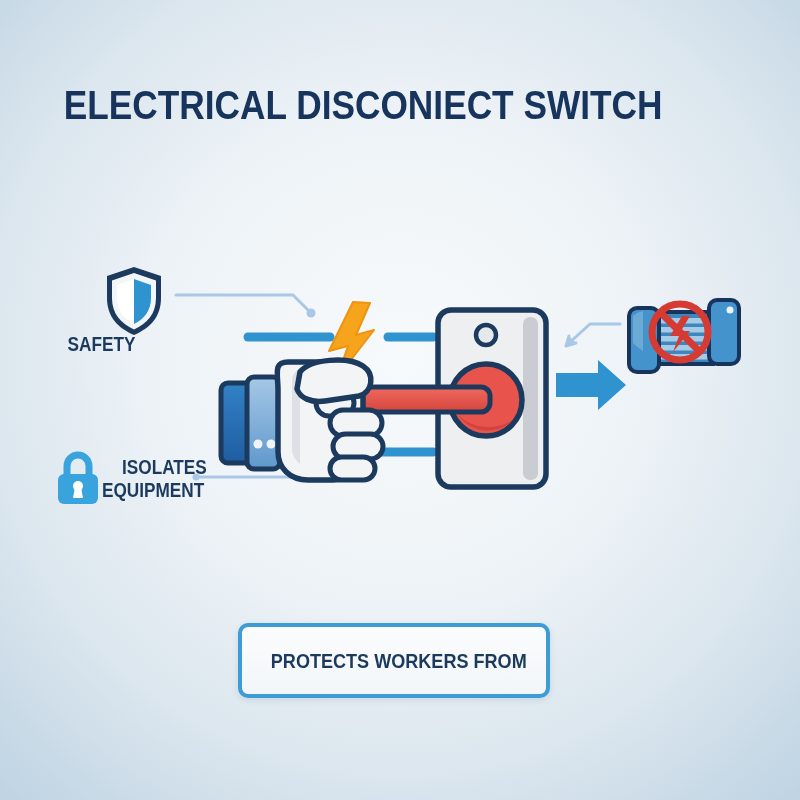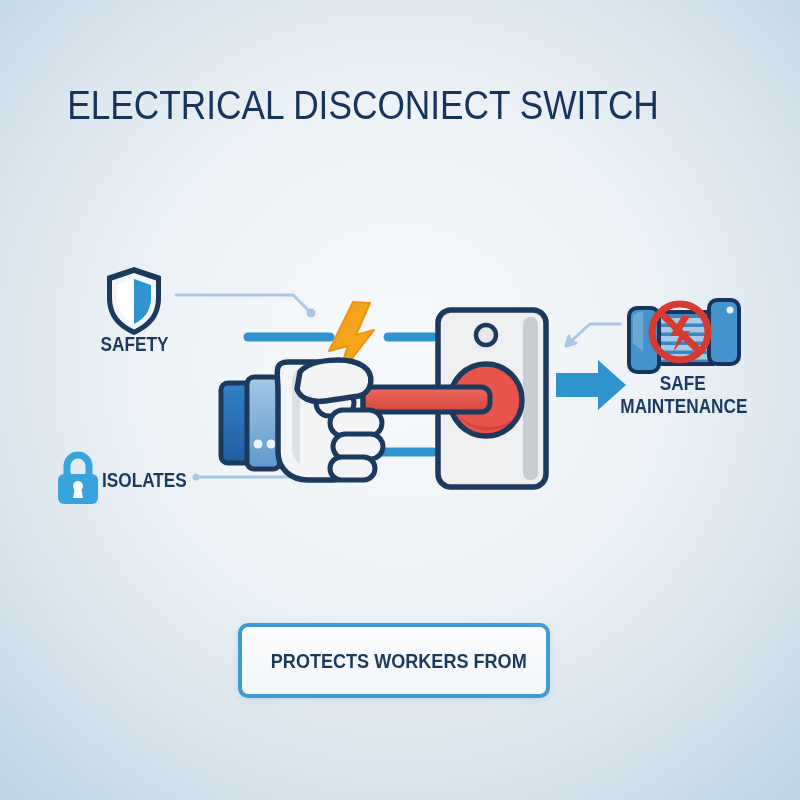--- a/index.html
+++ b/index.html
@@ -6,27 +6,27 @@
   body{font-family:"Liberation Sans", sans-serif;}
   .stage{
     position:relative;width:800px;height:800px;overflow:hidden;
     background:radial-gradient(circle at 50% 45%, #f7fafc 0%, #eef3f7 40%, #dbe6ee 70%, #bed3e3 100%);
   }
   .condensed{transform:scaleX(0.86);transform-origin:center;display:inline-block;white-space:nowrap;}
   .condensed-left{transform:scaleX(0.86);transform-origin:left center;display:inline-block;white-space:nowrap;}
 
   .title{
     position:absolute;top:82px;left:0;width:726px;text-align:center;
-    font-size:41px;font-weight:400;color:#16345c;letter-spacing:0px;
+    font-size:41px;font-weight:700;color:#16345c;letter-spacing:0px;
   }
 
   .label{position:absolute;color:#1b3a5e;font-weight:700;font-size:20px;line-height:23px;}
   .label .line{display:block;}
-  .label-safety{top:333px;left:62px;width:144px;text-align:center;}
-  .label-isolates{top:469px;left:102px;text-align:right;}
+  .label-safety{top:333px;left:62px;width:144px;}
+  .label-isolates{top:456px;left:102px;text-align:right;}
   .label-maintenance{top:372px;left:610px;width:146px;text-align:center;}
 
   .icon-abs{position:absolute;}
 
   .banner{
     position:absolute;left:238px;top:623px;width:312px;height:75px;
     background:linear-gradient(180deg,#fbfcfd 0%,#f2f6f9 100%);
     border:4px solid #3e9cd4;border-radius:10px;
     box-sizing:border-box;display:flex;align-items:center;justify-content:center;gap:10px;
     box-shadow:0 2px 6px rgba(60,100,140,0.15);
@@ -129,20 +129,21 @@
   </div>
 
   <svg class="icon-abs" style="left:55px;top:450px;" width="46" height="55" viewBox="0 0 46 55">
     <path d="M12,27 V16 a11,11 0 0 1 22,0 V27" fill="none" stroke="#38a3dc" stroke-width="7" stroke-linecap="round"></path>
     <rect x="3" y="24" width="40" height="30" rx="6" fill="#38a3dc"></rect>
     <circle cx="23" cy="36" r="5" fill="#ffffff"></circle>
     <path d="M20,37 h6 l2,11 h-10 Z" fill="#ffffff"></path>
   </svg>
   <div class="label label-isolates">
     <span class="line"><span class="condensed-left">ISOLATES</span></span>
+    <span class="line"><span class="condensed-left">EQUIPMENT</span></span>
   </div>
 
   <svg class="icon-abs" style="left:624px;top:294px;" width="118" height="82" viewBox="0 0 118 82">
     <rect x="31" y="18" width="58" height="52" fill="#3e86be" stroke="#16345c" stroke-width="4"></rect>
     <g fill="#a6cbe6">
       <rect x="33" y="24" width="54" height="5.5"></rect>
       <rect x="33" y="33" width="54" height="5.5"></rect>
       <rect x="33" y="42" width="54" height="5.5"></rect>
       <rect x="33" y="51" width="54" height="5.5"></rect>
       <rect x="33" y="60" width="54" height="5.5"></rect>
@@ -150,24 +151,20 @@
     <rect x="5" y="14" width="30" height="64" rx="8" fill="#4593cc" stroke="#16345c" stroke-width="4"></rect>
     <rect x="85" y="6" width="30" height="64" rx="8" fill="#4593cc" stroke="#16345c" stroke-width="4"></rect>
     <path d="M9,22 a20,20 0 0 1 10,-5 v40 a40,40 0 0 1 -10,-8 Z" fill="#7db4da" opacity="0.7"></path>
     <circle cx="106" cy="16" r="3.5" fill="#eaf3fa"></circle>
     <g>
       <path d="M58,22 l-12,20 h9 l-6,16 l17,-21 h-9 l9,-15 Z" fill="#d63b33"></path>
       <circle cx="56" cy="38" r="28" fill="none" stroke="#d63b33" stroke-width="7"></circle>
       <line x1="36" y1="18" x2="76" y2="58" stroke="#d63b33" stroke-width="7"></line>
     </g>
   </svg>
-  <div class="label label-maintenance">
-    <span class="line"><span class="condensed">SAFE</span></span>
-    <span class="line"><span class="condensed">MAINTENANCE</span></span>
-  </div>
 
   <div class="banner">
     <svg width="50" height="48" viewBox="0 0 52 50">
       <path d="M26,5 L48,44 H4 Z" fill="none" stroke="#2e93ce" stroke-width="4.5" stroke-linejoin="round"></path>
       <circle cx="26" cy="19" r="4.5" fill="#2e93ce"></circle>
       <path d="M20,26 h12 v9 h-3.5 v7 h-2 v-7 h-1 v7 h-2 v-7 H20 Z" fill="#2e93ce"></path>
     </svg>
     <div class="banner-text">
       <span class="line" style="display:block;"><span class="condensed">PROTECTS WORKERS FROM</span></span>
     </div>

